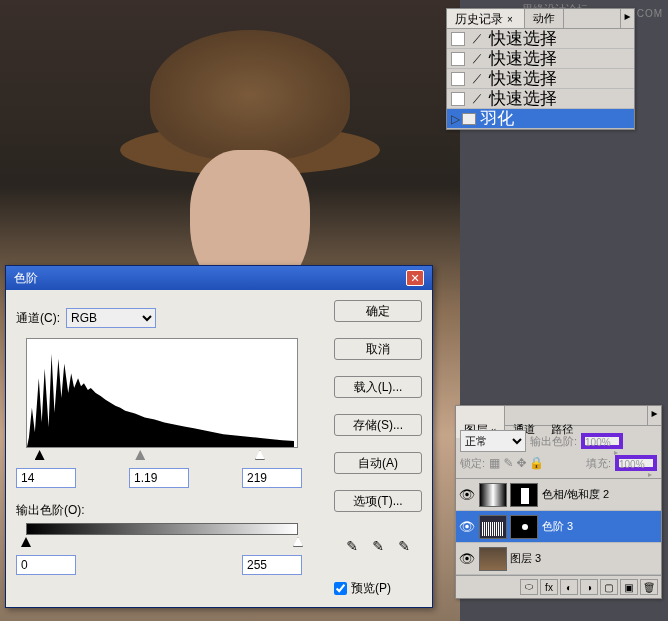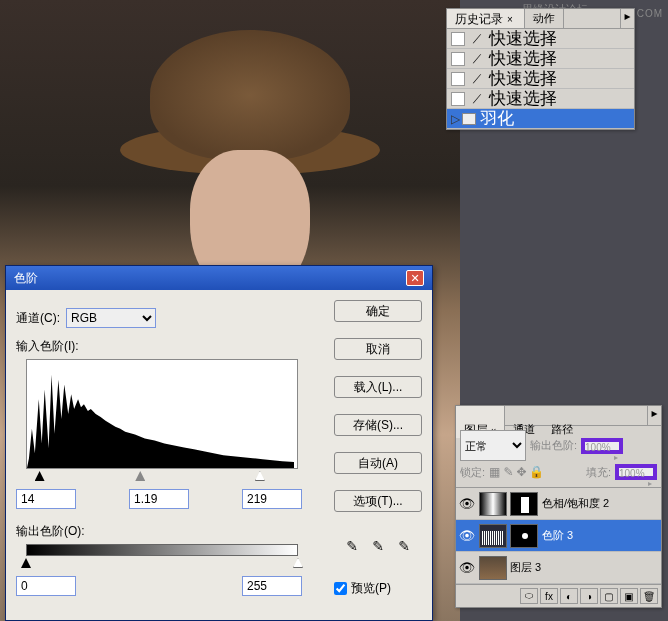--- a/index.html
+++ b/index.html
@@ -55,21 +55,21 @@
 .preview-check input { width: 13px; height: 13px; }
 
 
 .layers-panel { position: absolute; top: 405px; left: 455px; width: 207px; background: #d6d3ce; border: 1px solid #888; box-shadow: 1px 1px 3px rgba(0,0,0,0.3); }
 .layers-tabs { display: flex; background: #d6d3ce; border-bottom: 1px solid #999; height: 20px; }
 .layers-tab { padding: 16px 8px; font-size: 11px; cursor: pointer; }
 .layers-tab.active { background: #e8e5e0; border-right: 1px solid #999; }
 .layers-tab .tab-close { margin-left: 3px; font-size: 9px; }
 .layers-controls { padding: 4px; border-bottom: 1px solid #999; }
 .layers-row { display: flex; align-items: center; gap: 4px; margin-bottom: 3px; }
-.layers-row select { flex: 0 0 66px; height: 31px; font-size: 11px; border: 1px solid #999; }
+.layers-row select { flex: 0 0 66px; height: 22px; font-size: 11px; border: 1px solid #999; }
 .layers-row .label { font-size: 11px; color: #888; }
 .layers-row .value-box { width: 42px; height: 16px; border: 4px solid #6d28d9; background: #eee; font-size: 10px; text-align: right; padding-right: 10px; position: relative; color: #999; }
 .layers-row .value-box::after { content: "▸"; position: absolute; right: 1px; font-size: 8px; }
 .lock-icons { display: flex; gap: 3px; font-size: 11px; color: #888; }
 .layers-list { background: #d6d3ce; }
 .layer-item { display: flex; align-items: center; height: 32px; border-bottom: 1px solid #bbb; padding: 2px; }
 .layer-item.selected { background: #3874d6; color: white; }
 .layer-eye { width: 18px; text-align: center; font-size: 13px; cursor: pointer; }
 .layer-thumb { width: 28px; height: 24px; border: 1px solid #666; background: #555; margin: 0 3px; }
 .layer-mask { width: 28px; height: 24px; border: 1px solid #666; background: #000; margin-right: 4px; position: relative; }
@@ -135,21 +135,20 @@
   <div class="levels-title">
     <span>色阶</span>
     <div class="levels-close">✕</div>
   </div>
   <div class="levels-body">
     <div class="levels-left">
       <div class="channel-row">
         <label>通道(C):</label>
         <select><option>RGB</option></select>
       </div>
-      <div class="input-label">输入色阶(I):</div>
       <div class="histogram">
         <svg class="histogram-bars" viewBox="0 0 272 110" preserveAspectRatio="none">
           <path d="M0,110 L2,100 L5,70 L8,95 L12,40 L15,85 L18,30 L22,90 L25,15 L28,75 L32,20 L35,60 L38,25 L42,55 L45,35 L48,50 L52,40 L55,48 L58,45 L62,52 L65,50 L70,55 L75,58 L80,62 L85,65 L90,68 L95,70 L100,73 L110,76 L120,80 L130,82 L140,85 L150,87 L160,89 L170,91 L180,93 L190,95 L200,97 L210,98 L220,99 L230,100 L240,101 L250,102 L260,103 L272,104 L272,110 Z" fill="black"></path>
         </svg>
       </div>
       <div class="slider-track">
         <div class="slider-handle black" style="left:5%"></div>
         <div class="slider-handle gray" style="left:42%"></div>
         <div class="slider-handle white" style="left:86%"></div>
       </div>

